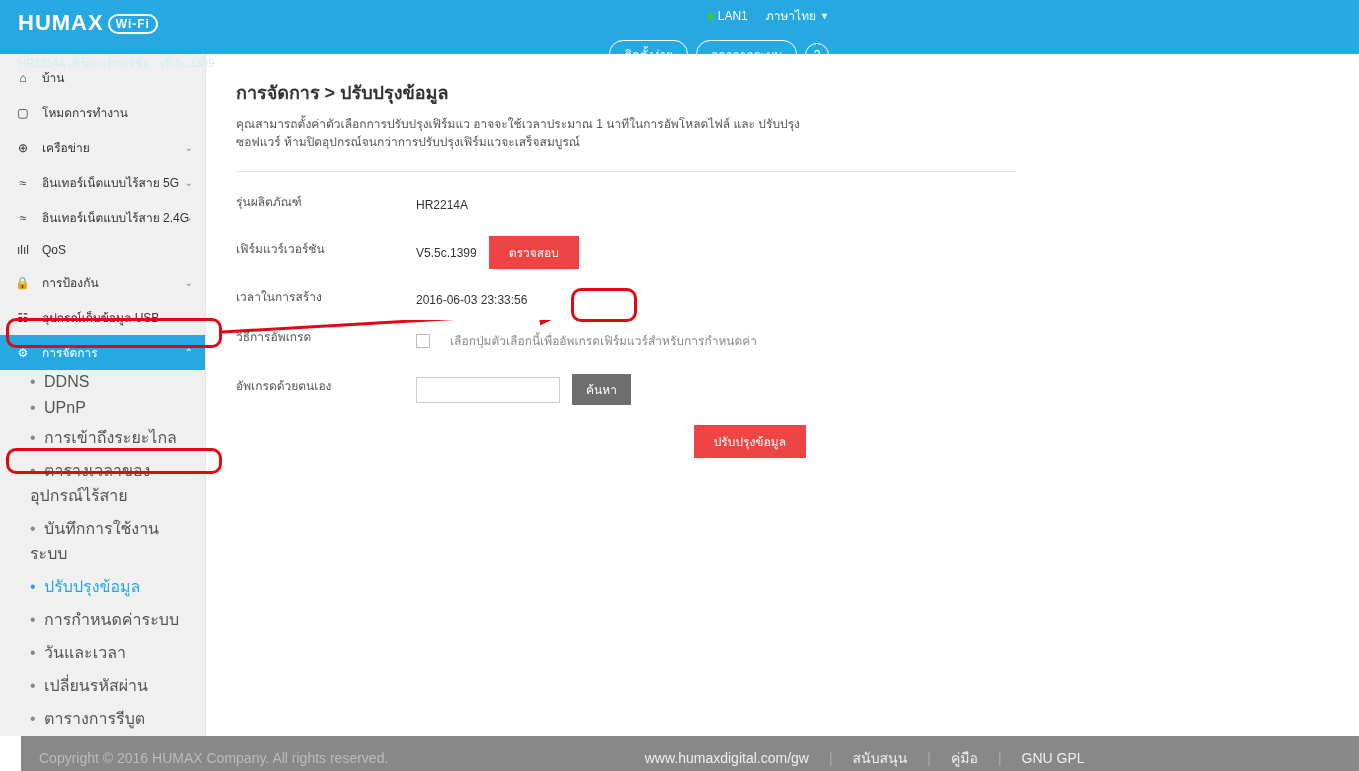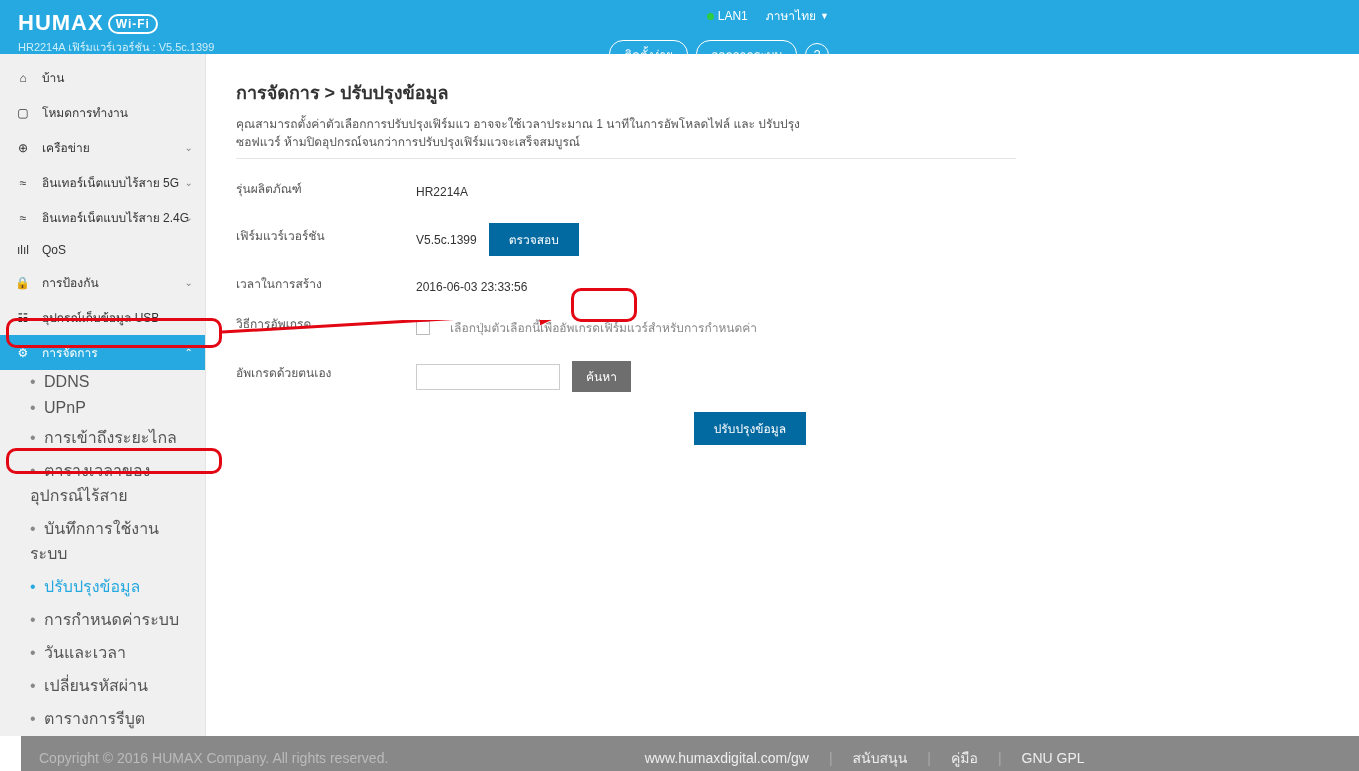--- a/index.html
+++ b/index.html
@@ -1,47 +1,47 @@
 <!DOCTYPE html>
 <html><head>
 <meta charset="utf-8">
 <style>
 * { margin: 0; padding: 0; box-sizing: border-box; }
 body { font-family: Arial, "Helvetica Neue", sans-serif; font-size: 13px; color: #333; background: #fff; }
 .container { display: flex; flex-direction: column; min-height: 771px; }
 .header { background: #26a9e0; color: #fff; height: 54px; position: relative; }
 .logo-area { position: absolute; left: 18px; top: 10px; }
 .logo { font-size: 22px; font-weight: bold; letter-spacing: 1px; }
-.logo-sub { font-size: 11px; margin-top: 2px; color: #cdeefb; }
+.logo-sub { font-size: 11px; margin-top: 18px; color: #cdeefb; }
 .top-right { position: absolute; right: 530px; top: 6px; display: flex; align-items: center; gap: 18px; font-size: 12px; }
 .status-dot { width: 7px; height: 7px; border-radius: 50%; background: #2ecc40; display: inline-block; margin-right: 4px; }
 .lang { cursor: pointer; display: flex; align-items: center; gap: 4px; }
 .action-buttons { position: absolute; right: 530px; top: 40px; display: flex; gap: 8px; align-items: center; }
 .pill-btn { border: 1px solid #fff; background: transparent; color: #fff; border-radius: 14px; padding: 4px 14px; font-size: 12px; cursor: pointer; }
 .circle-btn { width: 24px; height: 24px; border: 1px solid #fff; border-radius: 50%; display: flex; align-items: center; justify-content: center; color: #fff; cursor: pointer; font-size: 12px; }
 .body { display: flex; flex: 1; }
 .sidebar { width: 206px; background: #f0f0f0; border-right: 1px solid #e5e5e5; padding-top: 6px; }
 .nav-item { display: flex; align-items: center; padding: 8px 14px; cursor: pointer; color: #333; font-size: 12px; position: relative; }
 .nav-item .icon { width: 18px; display: inline-flex; justify-content: center; margin-right: 10px; }
 .nav-item .chev { position: absolute; right: 12px; font-size: 10px; color: #888; }
 .nav-item.active { background: #26a9e0; color: #fff; }
 .nav-item.active .chev { color: #fff; }
 .subnav { list-style: none; }
 .subnav li { padding: 3px 14px 5px 30px; font-size: 16px; cursor: pointer; color: #555; }
 .subnav li::before { content: "• "; color: #888; margin-right: 4px; }
 .subnav li.selected { color: #26a9e0; }
 .subnav li.selected::before { color: #26a9e0; }
 .content { flex: 1; padding: 24px 30px; max-width: 840px; }
 .breadcrumb { font-size: 18px; font-weight: bold; color: #333; margin-bottom: 8px; }
-.desc { font-size: 12px; color: #555; line-height: 1.5; margin-bottom: 7px; max-width: 580px; }
+.desc { font-size: 12px; color: #555; line-height: 1.5; margin-bottom: 20px; max-width: 580px; }
 .divider { border-top: 1px solid #e5e5e5; margin-bottom: 18px; }
 .form-row { display: flex; align-items: center; margin-bottom: 16px; font-size: 12px; }
 .form-label { width: 180px; color: #555; }
 .form-value { color: #333; display: flex; align-items: center; gap: 12px; margin-top: 8px; }
-.btn-primary { background: #0369a1; color: #fff; border: none; padding: 7px 20px; font-size: 12px; cursor: pointer; }
+.btn-primary { background: #ef4444; color: #fff; border: none; padding: 7px 20px; font-size: 12px; cursor: pointer; }
 .btn-gray { background: #6e6e6e; color: #fff; border: none; padding: 6px 14px; font-size: 12px; cursor: pointer; }
 .checkbox { width: 14px; height: 14px; border: 1px solid #bbb; display: inline-block; margin-right: 8px; vertical-align: middle; }
 .file-input { width: 144px; height: 26px; border: 1px solid #ccc; background: #fff; }
 .submit-row { text-align: right; margin-top: 20px; padding-right: 10px; max-width: 580px; }
 .footer { background: #888; color: #ddd; height: 44px; display: flex; align-items: center; padding: 0 18px; font-size: 14px; margin-left: 21px; }
 .footer-left { flex: 0 0 auto; color: #bbb; }
 .footer-center { flex: 1; display: flex; justify-content: center; gap: 20px; align-items: center; color: #eee; }
 .footer-link { color: #eee; text-decoration: none; cursor: pointer; }
 .footer-sep { color: #aaa; }
 

